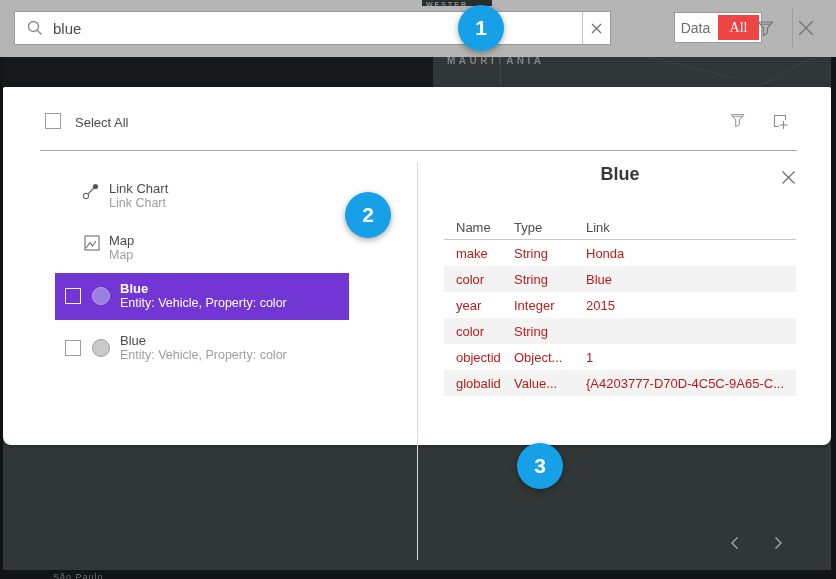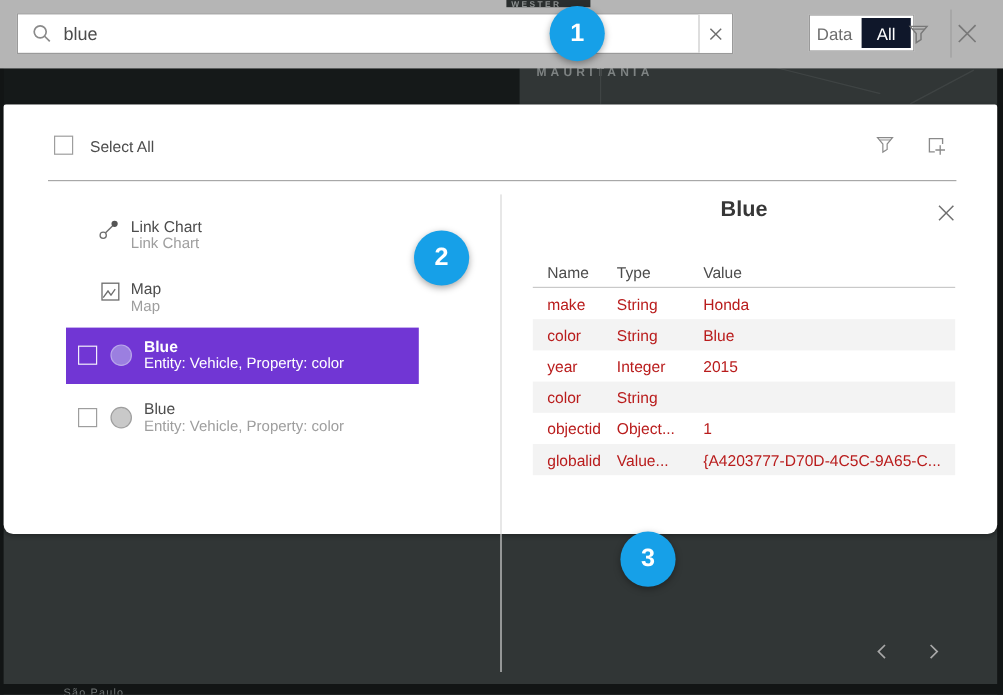--- a/index.html
+++ b/index.html
@@ -34,21 +34,21 @@
     border:1px solid #9a9a9a;display:flex;align-items:stretch;}
   .searchbox .sicon{display:flex;align-items:center;padding:0 10px 0 12px;}
   .searchbox input{flex:1;border:none;outline:none;font-family:"Liberation Sans",sans-serif;
     font-size:15px;color:#4c4c4c;background:transparent;padding:0;}
   .clear-btn{width:28px;border-left:1px solid #c9c9c9;display:flex;align-items:center;
     justify-content:center;cursor:pointer;background:#fff;}
   .scope{position:absolute;left:674px;top:12px;width:88px;height:31px;background:#fff;
     border:1px solid #9a9a9a;display:flex;}
   .scope .seg{flex:1;display:flex;align-items:center;justify-content:center;font-size:14px;
     color:#6e6e6e;cursor:pointer;}
-  .scope .seg.sel{background:#0f172a;color:#fff;margin:2px;flex:0 0 41px;}
+  .scope .seg.sel{background:#ef4444;color:#fff;margin:2px;flex:0 0 41px;font-family:Liberation Serif, serif;}
   .tb-icon{position:absolute;cursor:pointer;}
   .tb-funnel{left:756px;top:19px;}
   .tb-div{position:absolute;left:792px;top:8px;width:1px;height:40px;background:#9e9e9e;}
   .tb-close{left:796px;top:18px;}
   
   .badge{position:absolute;width:46px;height:46px;border-radius:50%;background:#16a0e8;
     color:#fff;font-size:21px;font-weight:bold;text-align:center;line-height:46px;
     box-shadow:0 2px 6px rgba(0,0,0,.35);z-index:50;}
   .badge1{left:458px;top:5px;}
   .badge2{left:345px;top:192px;}
@@ -234,21 +234,21 @@
         <svg width="15" height="15" viewBox="0 0 15 15">
             <line x1="1.5" y1="1.5" x2="13.5" y2="13.5" stroke="#6e6e6e" stroke-width="1.2"></line>
             <line x1="13.5" y1="1.5" x2="1.5" y2="13.5" stroke="#6e6e6e" stroke-width="1.2"></line>
           </svg>
       </span>
 
       <div class="attr-table">
         <div class="t-row t-head">
           <span class="c1">Name</span>
           <span class="c2">Type</span>
-          <span class="c3">Value</span>
+          <span class="c3">Link</span>
         </div>
         <div class="t-body">
           <div class="t-row">
             <span class="c1">make</span>
             <span class="c2">String</span>
             <span class="c3">Honda</span>
           </div>
           <div class="t-row">
             <span class="c1">color</span>
             <span class="c2">String</span>

